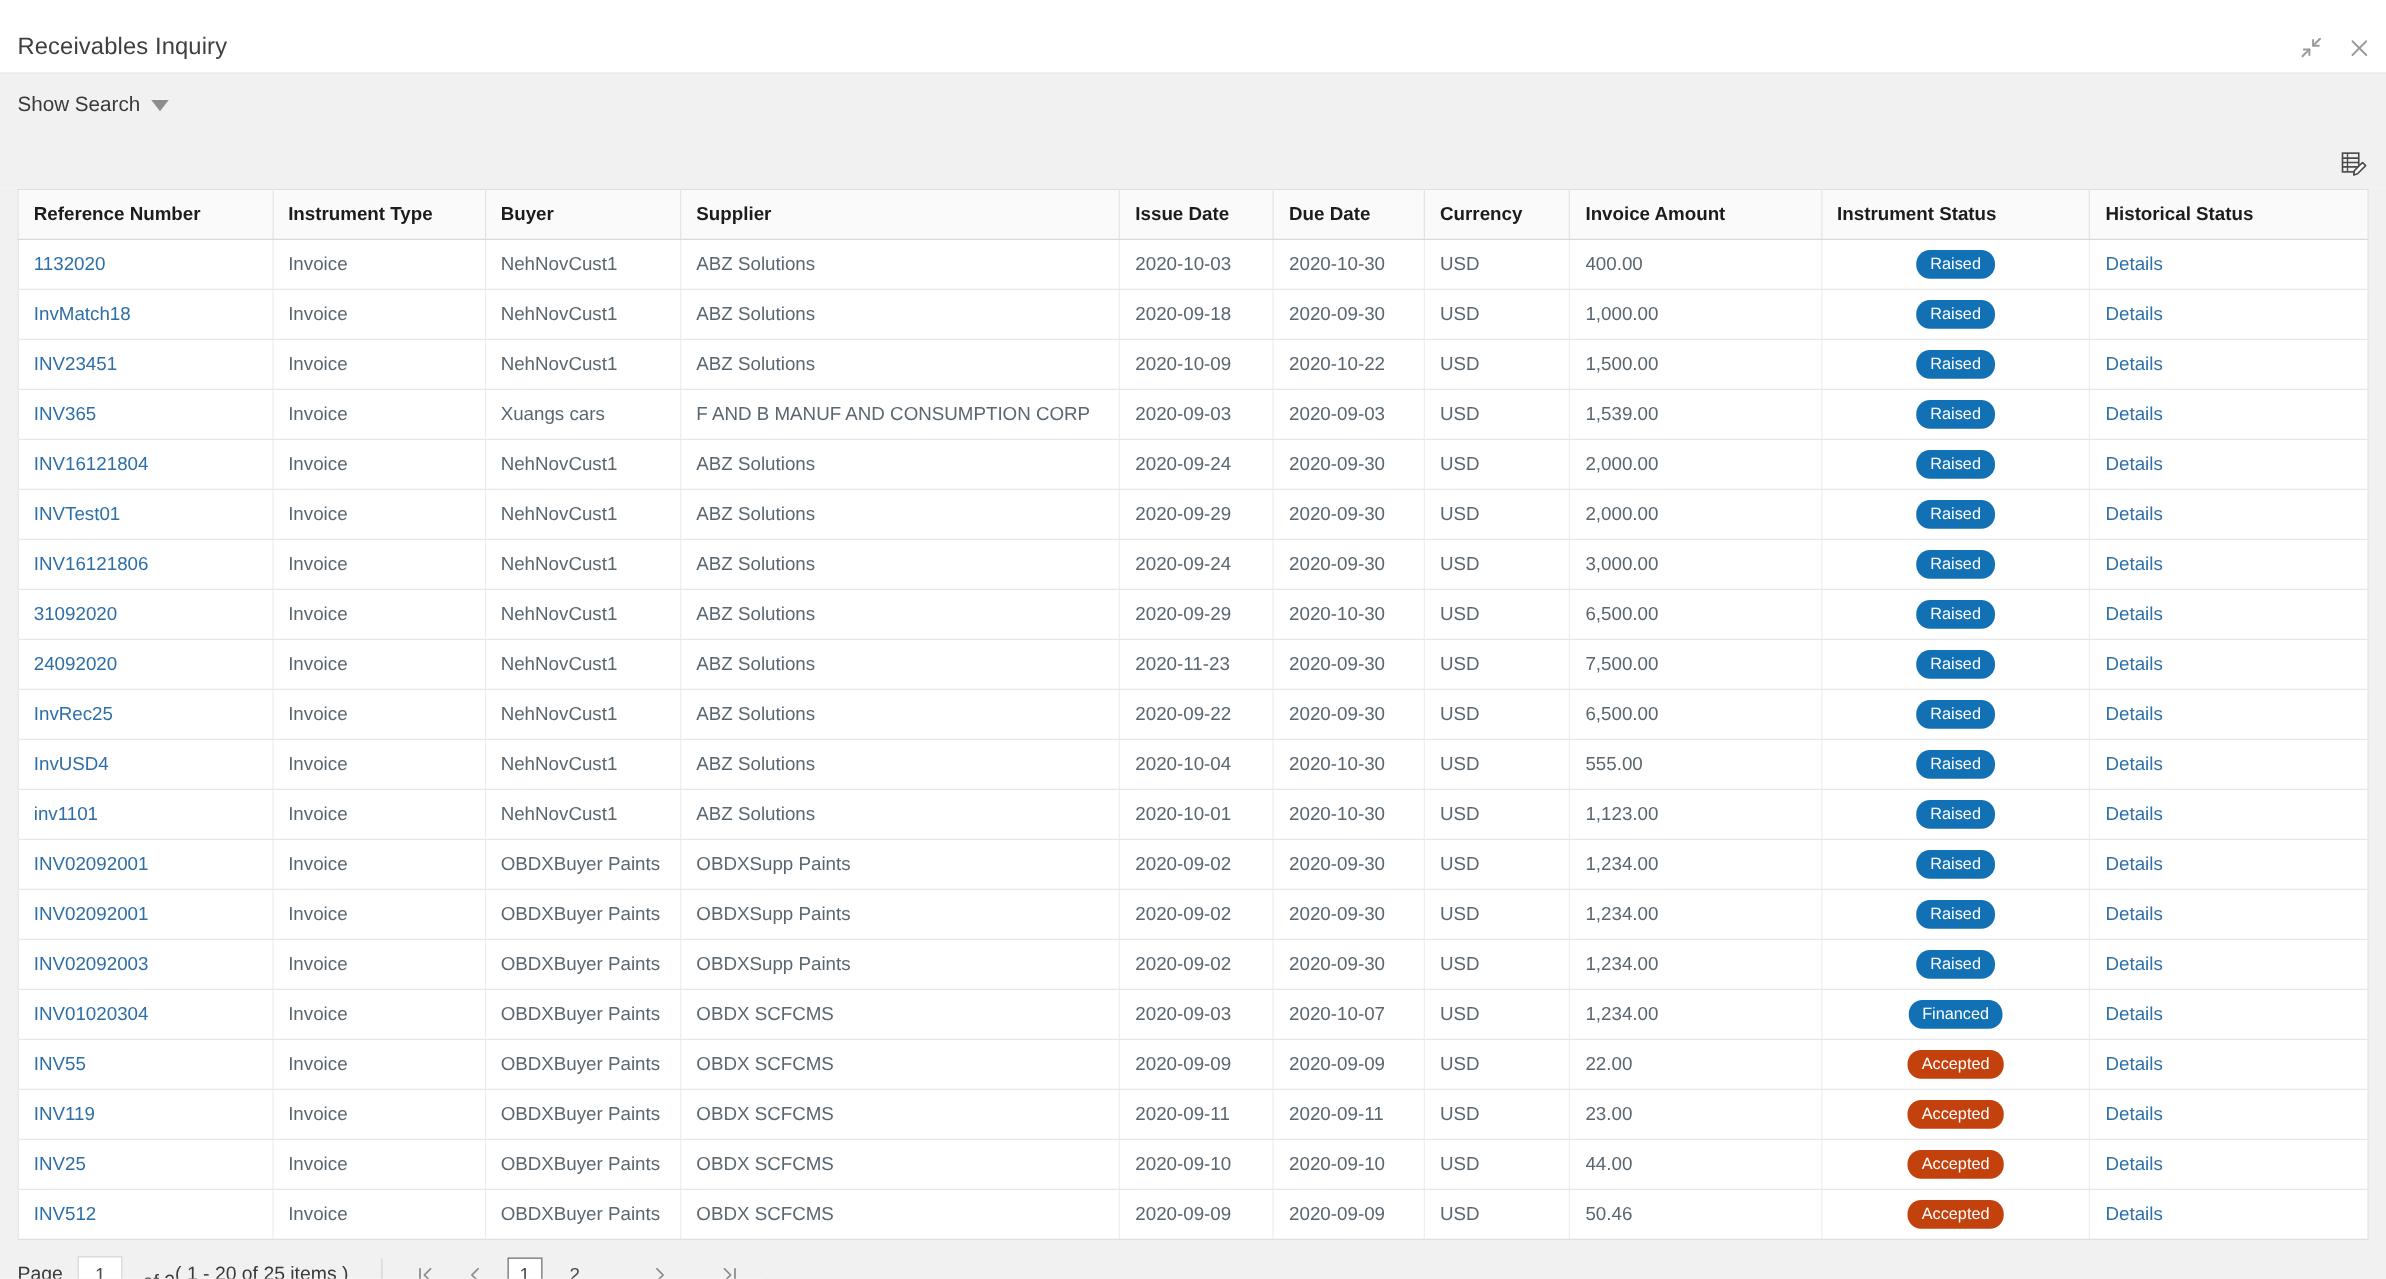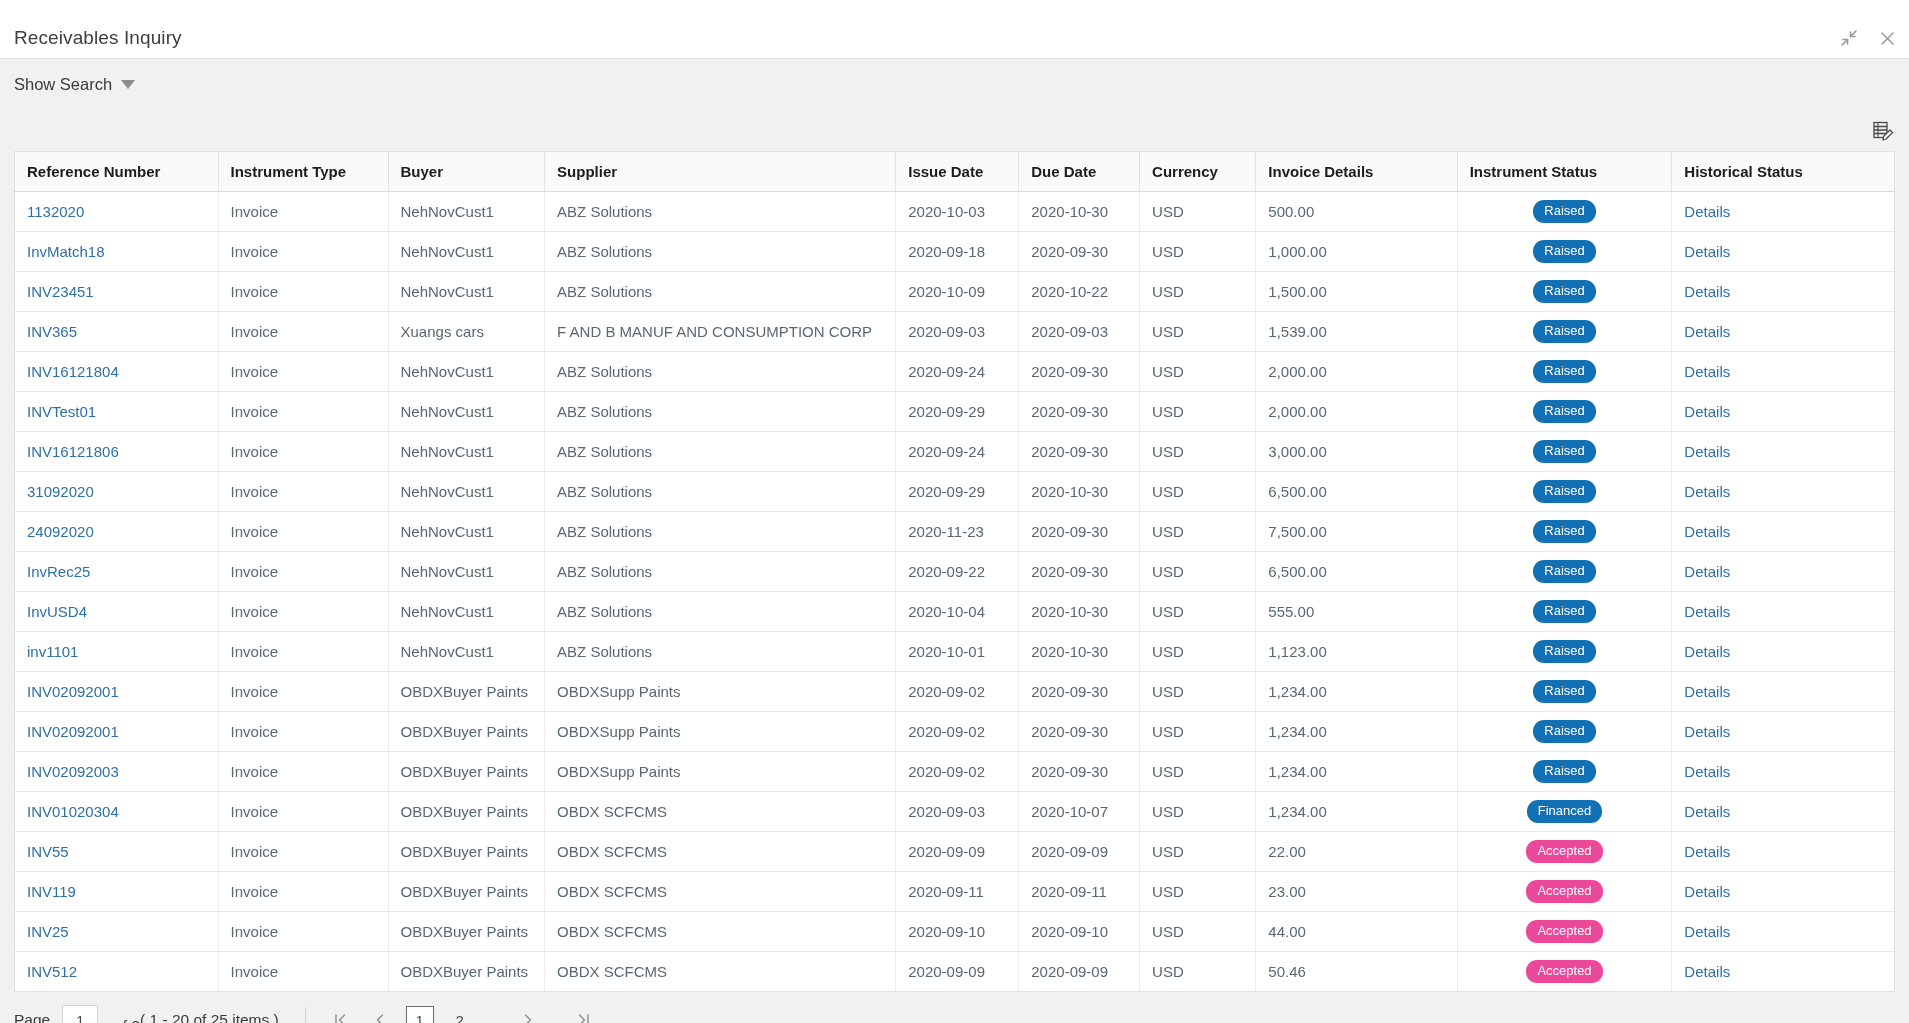--- a/index.html
+++ b/index.html
@@ -146,21 +146,21 @@
     min-width: 56px;
     padding: 3px 11px 4px 11px;
     border-radius: 11px;
     font-size: 13px;
     color: #ffffff;
     line-height: 1.25;
     text-align: center;
     white-space: nowrap;
   }
   .badge.blue  { background: #1271b5; }
-  .badge.green { background: #ec4899; }
+  .badge.green { background: #c2410c; }
 
   
   .pager {
     background: #f1f1f1;
     height: 56px;
     display: flex;
     align-items: center;
     padding: 0 14px;
     gap: 0;
     font-size: 15.5px;
@@ -273,35 +273,35 @@
     </colgroup>
     <thead>
       <tr>
         <th>Reference Number</th>
         <th>Instrument Type</th>
         <th>Buyer</th>
         <th>Supplier</th>
         <th>Issue Date</th>
         <th>Due Date</th>
         <th>Currency</th>
-        <th>Invoice Details</th>
+        <th>Invoice Amount</th>
         <th>Instrument Status</th>
         <th>Historical Status</th>
       </tr>
     </thead>
     <tbody id="grid-body">
         <tr>
           <td><a class="cell-link">1132020</a></td>
           <td><span>Invoice</span></td>
           <td><span>NehNovCust1</span></td>
           <td><span>ABZ Solutions</span></td>
           <td><span>2020-10-03</span></td>
           <td><span>2020-10-30</span></td>
           <td><span>USD</span></td>
-          <td><span>500.00</span></td>
+          <td><span>400.00</span></td>
           <td class="status-cell"><span class="badge blue">Raised</span></td>
           <td><a class="cell-link">Details</a></td>
         </tr>
         <tr>
           <td><a class="cell-link">InvMatch18</a></td>
           <td><span>Invoice</span></td>
           <td><span>NehNovCust1</span></td>
           <td><span>ABZ Solutions</span></td>
           <td><span>2020-09-18</span></td>
           <td><span>2020-09-30</span></td>

